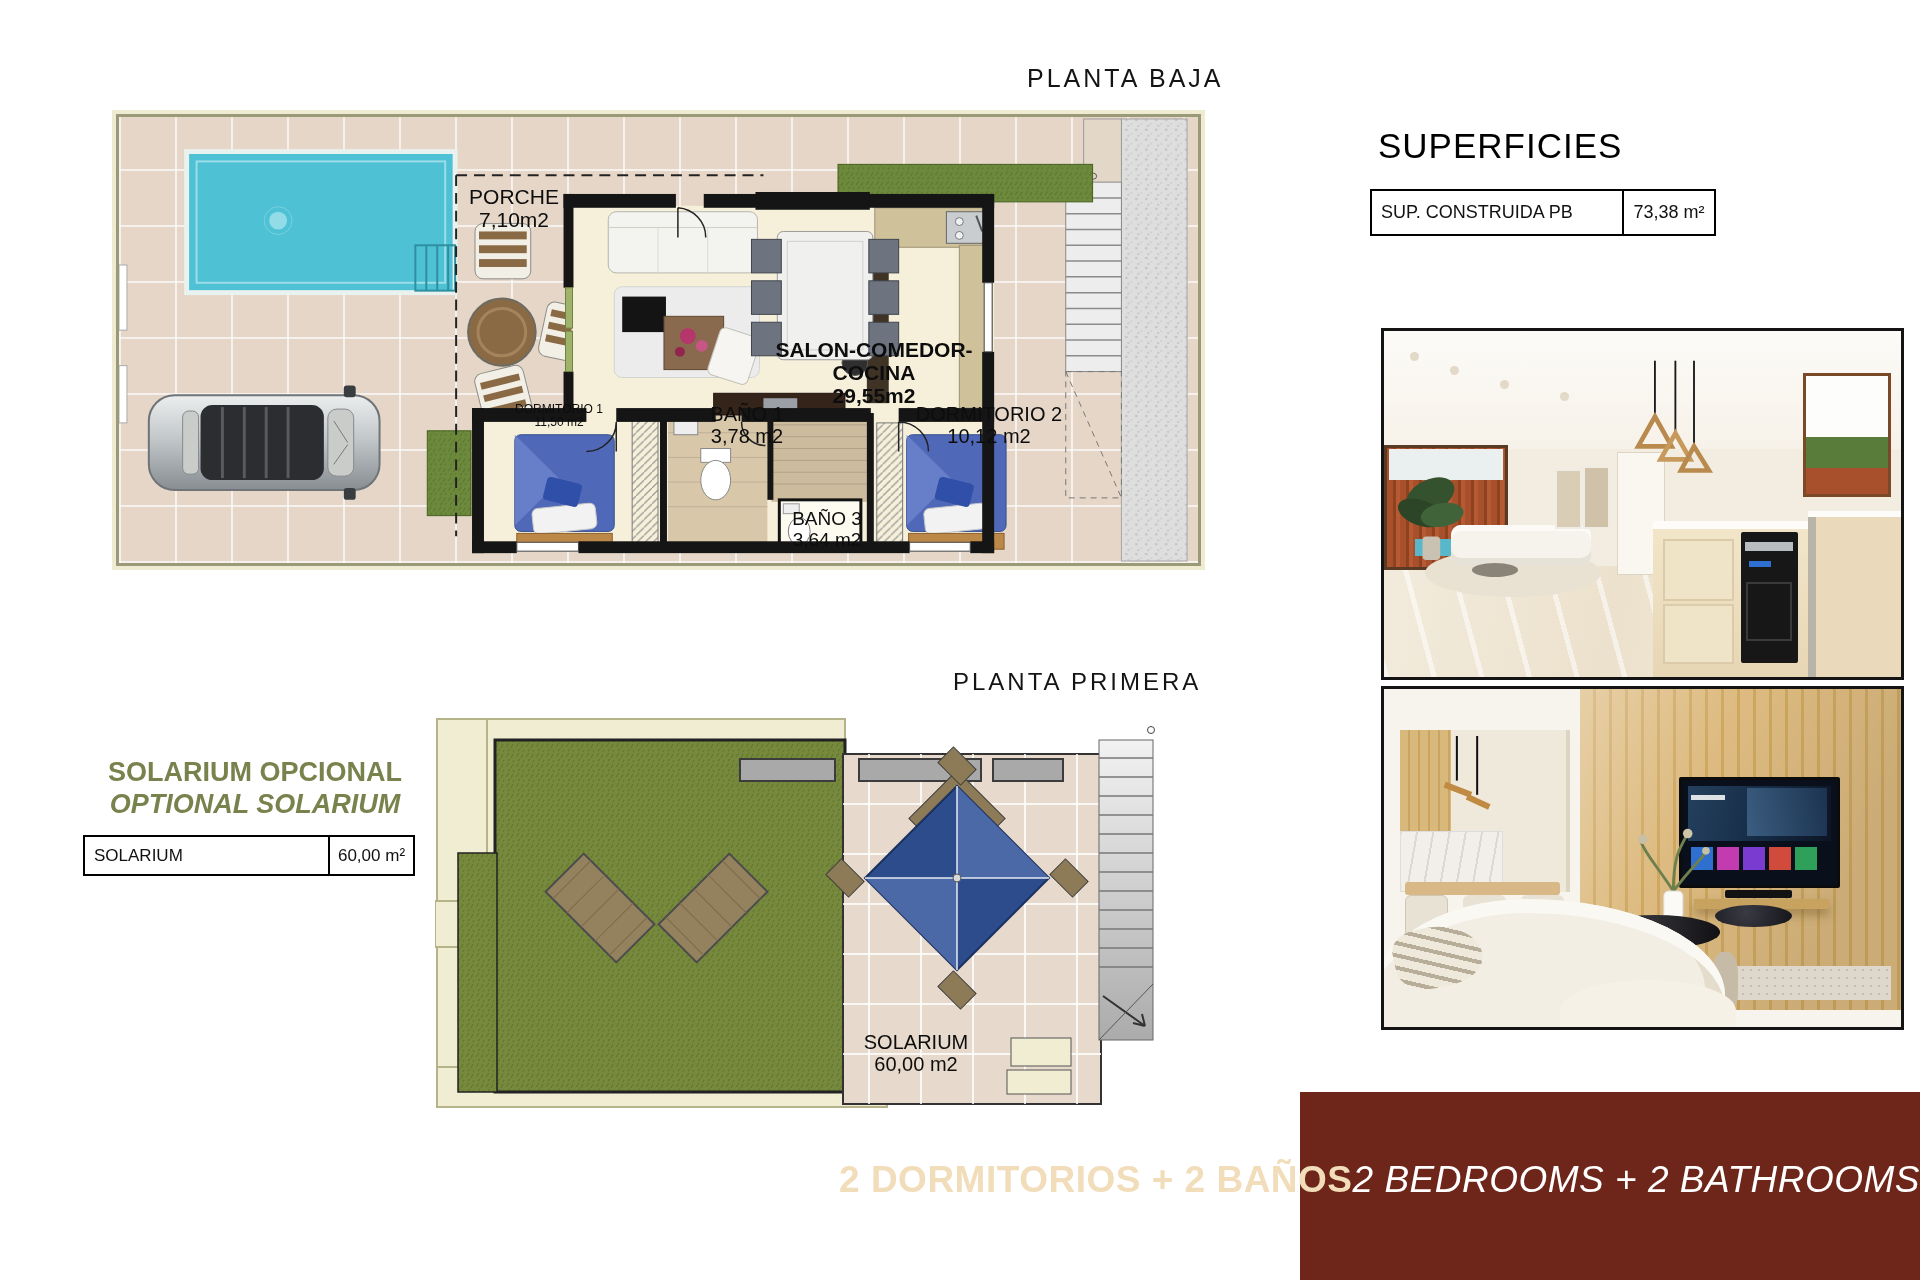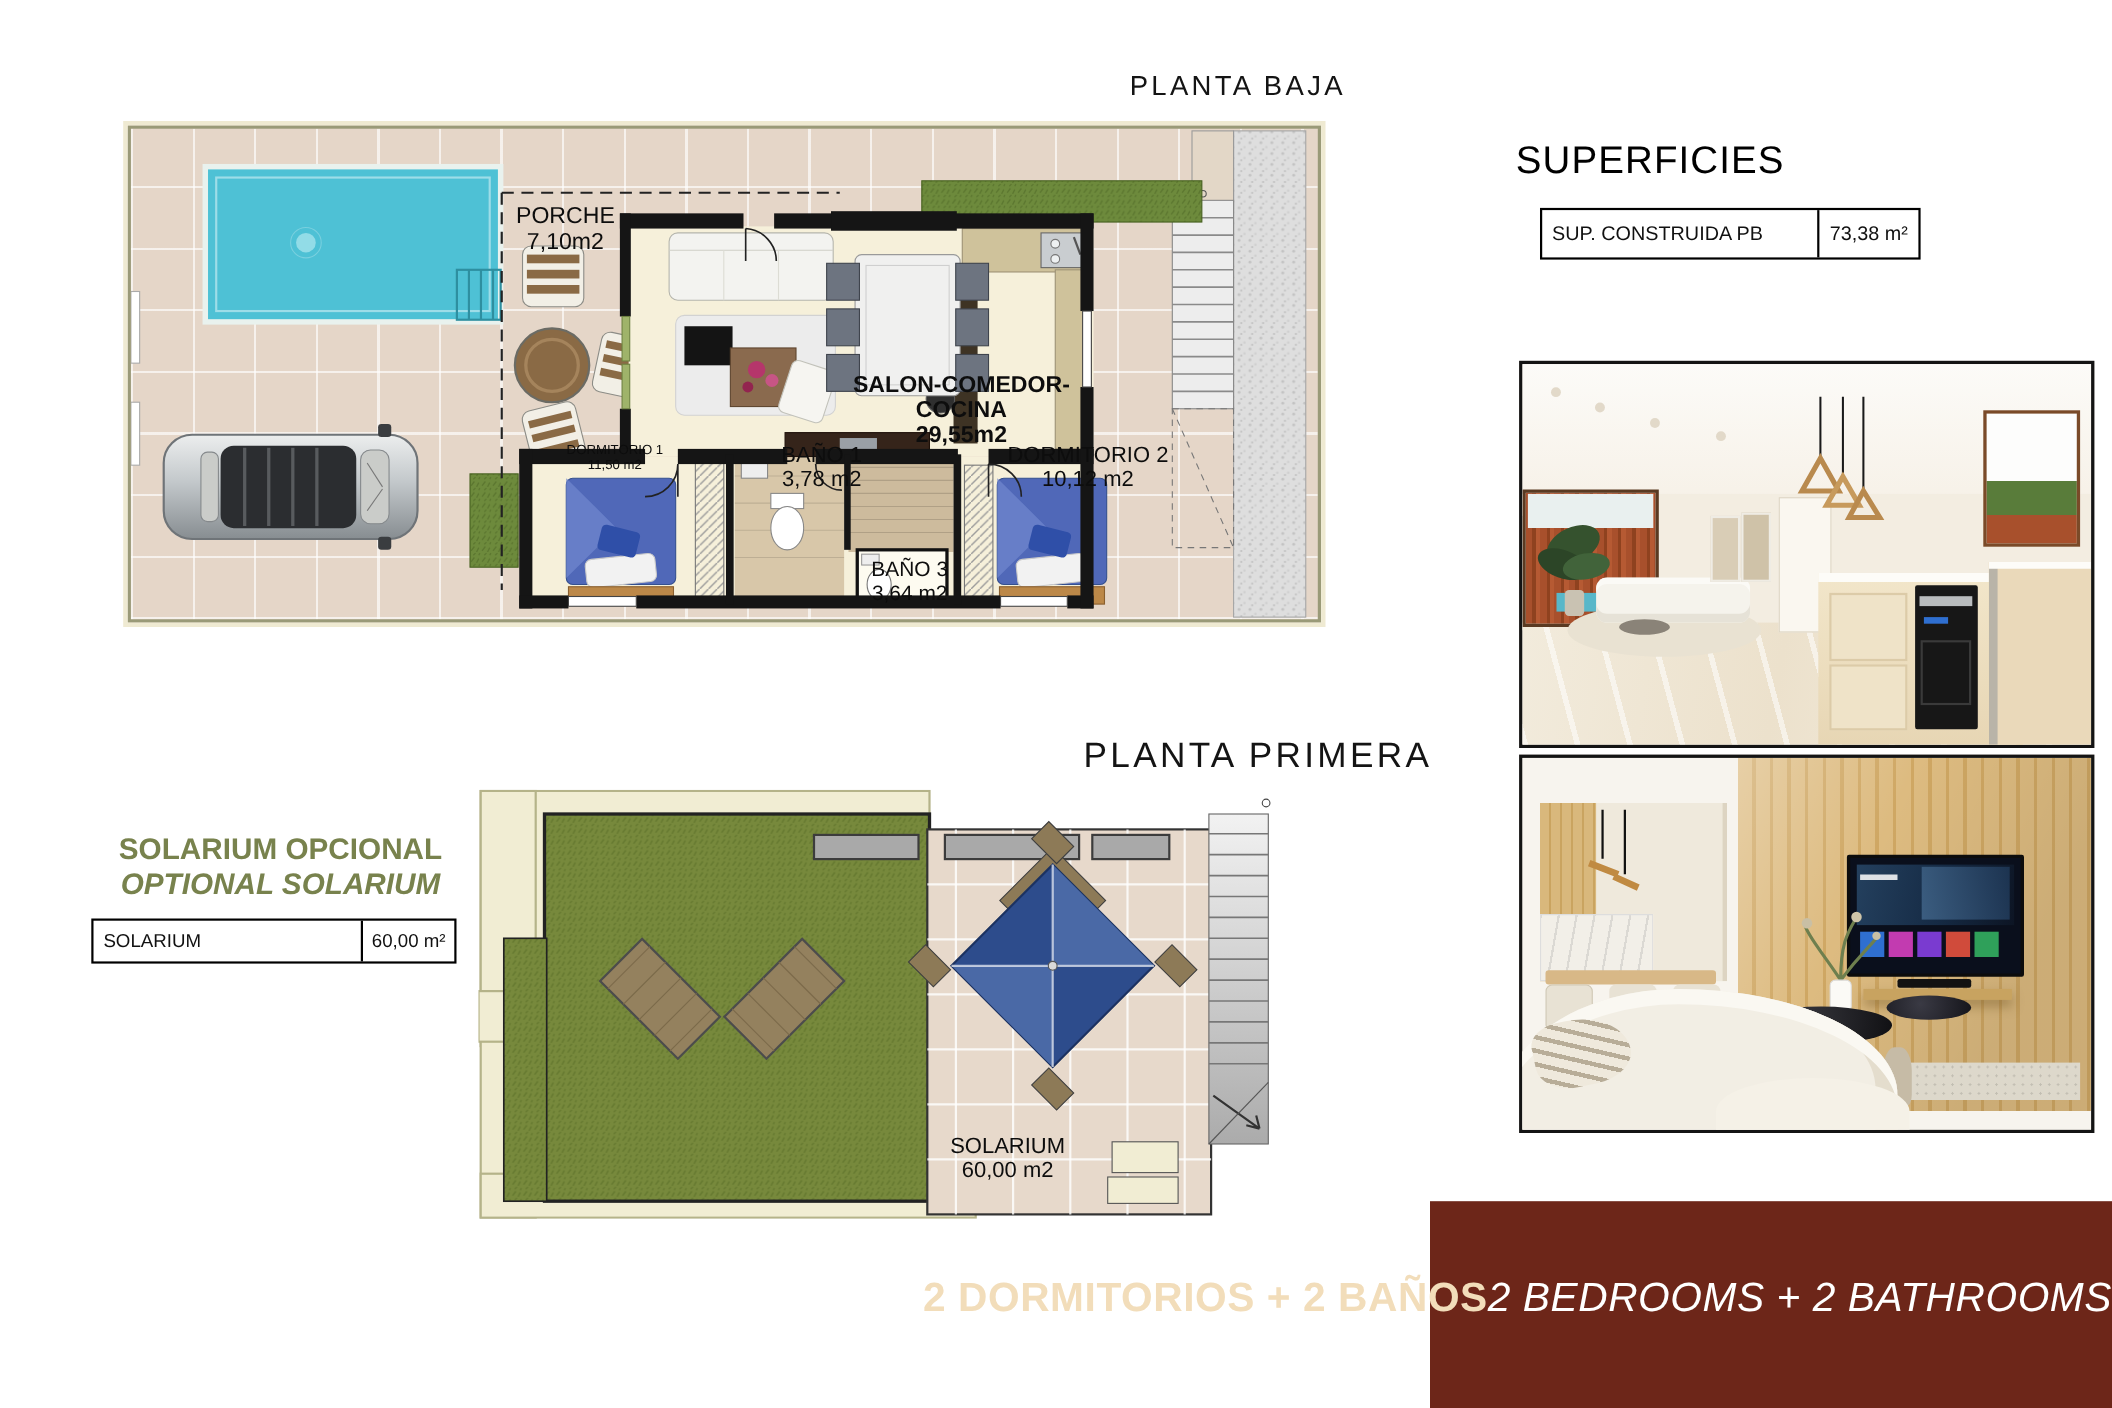--- a/index.html
+++ b/index.html
@@ -309,21 +309,21 @@
     <span>DORMITORIO 2</span>
     <span>10,12 m2</span>
   </div>
   <div class="plan-label" style="left:658px;top:392px;width:100px;font-size:19px;">
     <span>BAÑO 3</span>
     <span>3,64 m2</span>
   </div>
 </div>
 
 <div class="abs superficies-title" style="left:1378px;top:126px;">SUPERFICIES</div>
-<div class="abs mtable" style="left:1370px;top:189px;width:346px;height:47px;margin-left:30px;">
+<div class="abs mtable" style="left:1370px;top:189px;width:346px;height:47px;">
   <div class="lbl" style="width:252px;">SUP. CONSTRUIDA PB</div>
   <div class="val">73,38 m²</div>
 </div>
 
 <div class="abs photo" style="left:1381px;top:328px;width:523px;height:352px;">
   <div style="left:0;top:0;right:0;height:40%;background:linear-gradient(#fcfbf8,#f6f0e6);"></div>
   <div style="left:5%;top:6%;width:9px;height:9px;border-radius:50%;background:#e2d9c9;box-shadow:40px 14px 0 #e2d9c9, 90px 28px 0 #e2d9c9, 150px 40px 0 #e2d9c9;"></div>
   <div style="left:0;top:34%;right:0;height:36%;background:#f3ede1;"></div>
   <div style="left:0;bottom:0;right:0;height:32%;background:linear-gradient(100deg,#f2ebdc,#ece1cc 45%,#f7f1e4);"></div>
   <div style="left:0;bottom:0;right:0;height:32%;background:repeating-linear-gradient(75deg, rgba(255,255,255,.55) 0 5px, transparent 5px 46px);"></div>
@@ -393,21 +393,21 @@
     <rect x="30" y="70" width="20" height="30" rx="5" fill="#fbfaf6" stroke="#ddd"></rect>
   </svg>
   <div style="left:40%;top:67%;width:25%;height:10%;border-radius:50%;background:radial-gradient(circle at 40% 35%, #34343a, #101013);"></div>
   <div style="left:64%;top:64%;width:15%;height:6.5%;border-radius:50%;background:radial-gradient(circle at 40% 35%, #3a3a44, #14141a);"></div>
   <div style="left:46%;top:76%;width:5%;height:16%;background:#cfc4b0;border-radius:40% 40% 20% 20%;box-shadow:90px 6px 0 #c6bba6;"></div>
   <div style="left:-4%;bottom:-6%;width:70%;height:44%;background:#f2eee4;border-radius:45% 55% 0 0 / 75% 65% 0 0;box-shadow:inset 0 14px 0 #faf8f2, inset -20px -6px 0 #e4ddcd;"></div>
   <div style="left:2%;bottom:12%;width:17%;height:18%;background:repeating-linear-gradient(25deg,#b8ad98 0 4px,#efe9dc 4px 12px);border-radius:30% 60% 40% 40%;transform:rotate(-12deg);"></div>
   <div style="left:34%;bottom:-4%;width:34%;height:18%;background:#f5f1e7;border-radius:50% 50% 0 0;"></div>
 </div>
 
-<div class="abs plan-title" style="left:953px;top:668px;font-size:32px;margin-left:32px;">PLANTA PRIMERA</div>
+<div class="abs plan-title" style="left:953px;top:668px;font-size:24px;">PLANTA PRIMERA</div>
 
 <div class="abs plan2" style="left:435px;top:718px;width:721px;height:390px;">
   <svg class="plan-svg" viewBox="0 0 721 390" preserveAspectRatio="none">
     <defs>
       <pattern id="grassP2" width="10" height="10" patternUnits="userSpaceOnUse">
         <rect width="10" height="10" fill="#77893c"></rect>
         <path d="M1,9 L4,5 M6,10 L8,6 M3,3 L5,1 M8,4 L9,2" stroke="#63772e" stroke-width="1.2"></path>
       </pattern>
       <linearGradient id="stairGrad" x1="0" y1="0" x2="0" y2="1">
         <stop offset="0" stop-color="#f2f2f2"></stop>

